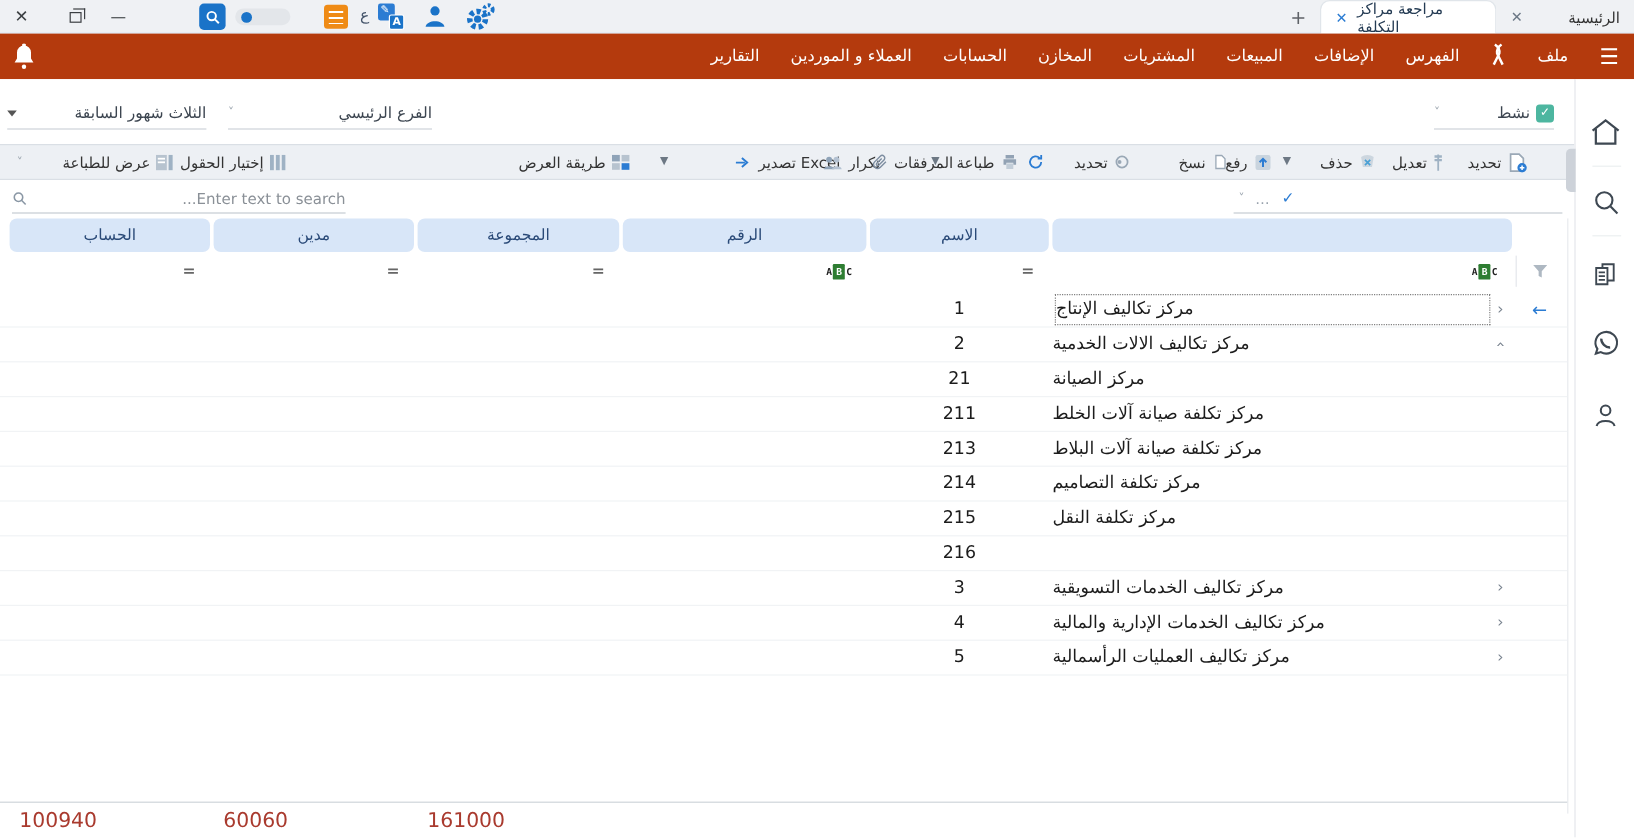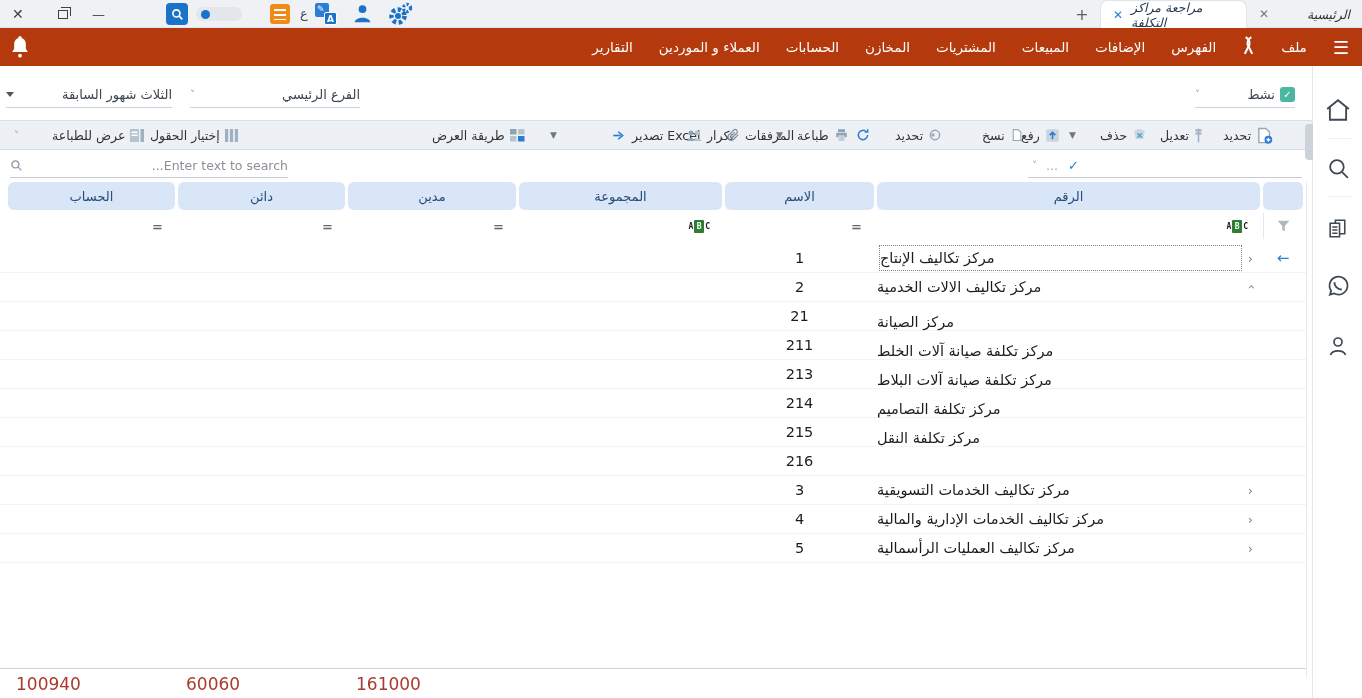--- a/index.html
+++ b/index.html
@@ -35,21 +35,21 @@
   .person-btn { left:352px; top:3px; }
   .gear-btn { left:386px; top:1px; }
   .tabs { position:absolute; right:0; top:0; height:28px; display:flex; align-items:stretch; }
   .newtab { width:36px; display:flex; align-items:center; justify-content:center; color:#5f6368; font-size:16px; }
   .tab { display:flex; align-items:center; gap:8px; padding:0 12px; font-size:12.5px; color:#333; }
   .tab-active { width:147px; background:#fff; border:1px solid #e0e5ea; border-bottom:none;
     border-radius:8px 8px 0 0; color:#243b53; }
   .tab-home { width:115px; }
   .tabx { font-size:12px; color:#6b7785; }
   .tab-active .tabx { color:#2b7cd3; }
-  .tab .lbl { margin-left:auto;font-style:italic; }
+  .tab .lbl { margin-left:auto; }
 
   
   .menubar { position:absolute; top:28px; left:0; width:1362px; height:38px; background:#b43a0d; }
   .bell { position:absolute; left:10px; top:8px; }
   .menu-items { position:absolute; right:12px; top:0; height:38px; display:flex; flex-direction:row-reverse;
     align-items:center; gap:26px; color:#fff; font-size:13.5px; white-space:nowrap; }
   .hamb { font-size:18px; letter-spacing:1px; }
   .mi { cursor:default; }
 
   
@@ -101,21 +101,21 @@
   .abc i { font-style:normal; font-size:8px; color:#222; font-weight:bold; }
   .abc b { font-size:8px; color:#fff; background:#2e7d32; padding:2px 2.5px; border-radius:1px; }
 
   
   .tbody { position:absolute; top:178px; left:0; width:1306px; }
   .trow { height:29px; border-bottom:1px solid #f1f3f5; }
   .cell { display:flex; align-items:center; }
   .cell-number { justify-content:center; font-size:14.5px; color:#1c1c1c; }
   .cell-name { position:relative; justify-content:flex-end; padding-right:26px;
     font-size:14.5px; color:#1c1c1c; direction:rtl; }
-  .trow.child .cell-name { padding-right:48px;align-items:flex-end; }
+  .trow.child .cell-name { padding-right:48px; }
   .exp { position:absolute; right:7px; top:50%; transform:translateY(-50%); color:#7a8490; font-size:13px; }
   .exp.expanded { transform:translateY(-50%) rotate(-90deg); }
   .editbox { position:absolute; top:1px; bottom:1px; left:2px; right:18px; border:1px dotted #808080;
     background:#fff; display:flex; align-items:center; justify-content:flex-end; padding-right:8px; }
   .cell-indicator { justify-content:center; color:#2b7cd3; font-size:15px; }
 
   
   .totals { position:absolute; top:602px; left:0; width:1306px; height:31px;
     border-top:1px solid #cfd5da; align-items:center; }
   .tot { color:#a93a2e; font-size:17px; padding-left:8px; text-align:left; }
@@ -359,25 +359,24 @@
       <input dir="rtl" placeholder="Enter text to search..." style="">
     </div>
     <div class="colpick">
       <span class="chev">˅</span>
       <span class="dots">…</span>
       <span class="ok">✓</span>
     </div>
 
     <div class="grid7 thead">
         <div class="hcell">الحساب</div>
-        <div class="hcell">دائن</div>
         <div class="hcell">مدين</div>
         <div class="hcell">المجموعة</div>
+        <div class="hcell">الرقم</div>
         <div class="hcell">الاسم</div>
-        <div class="hcell">الرقم</div>
         <div class="hcell"></div>
       </div>
     <div class="grid7 tfilter">
         <div class="fcell">
           <span class="eq">=</span>
         </div>
         <div class="fcell">
           <span class="eq">=</span>
         </div>
         <div class="fcell">

